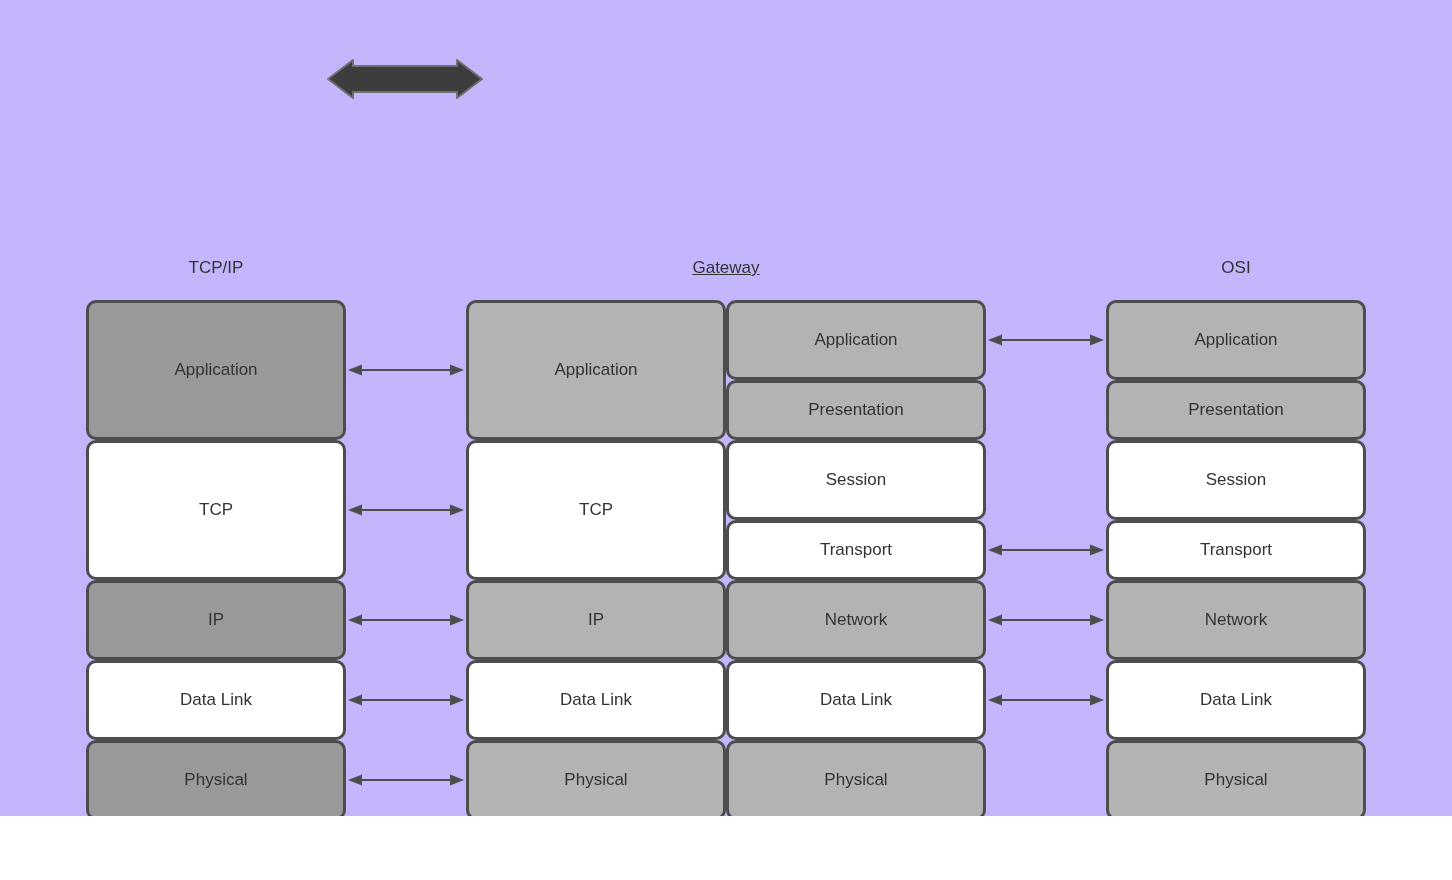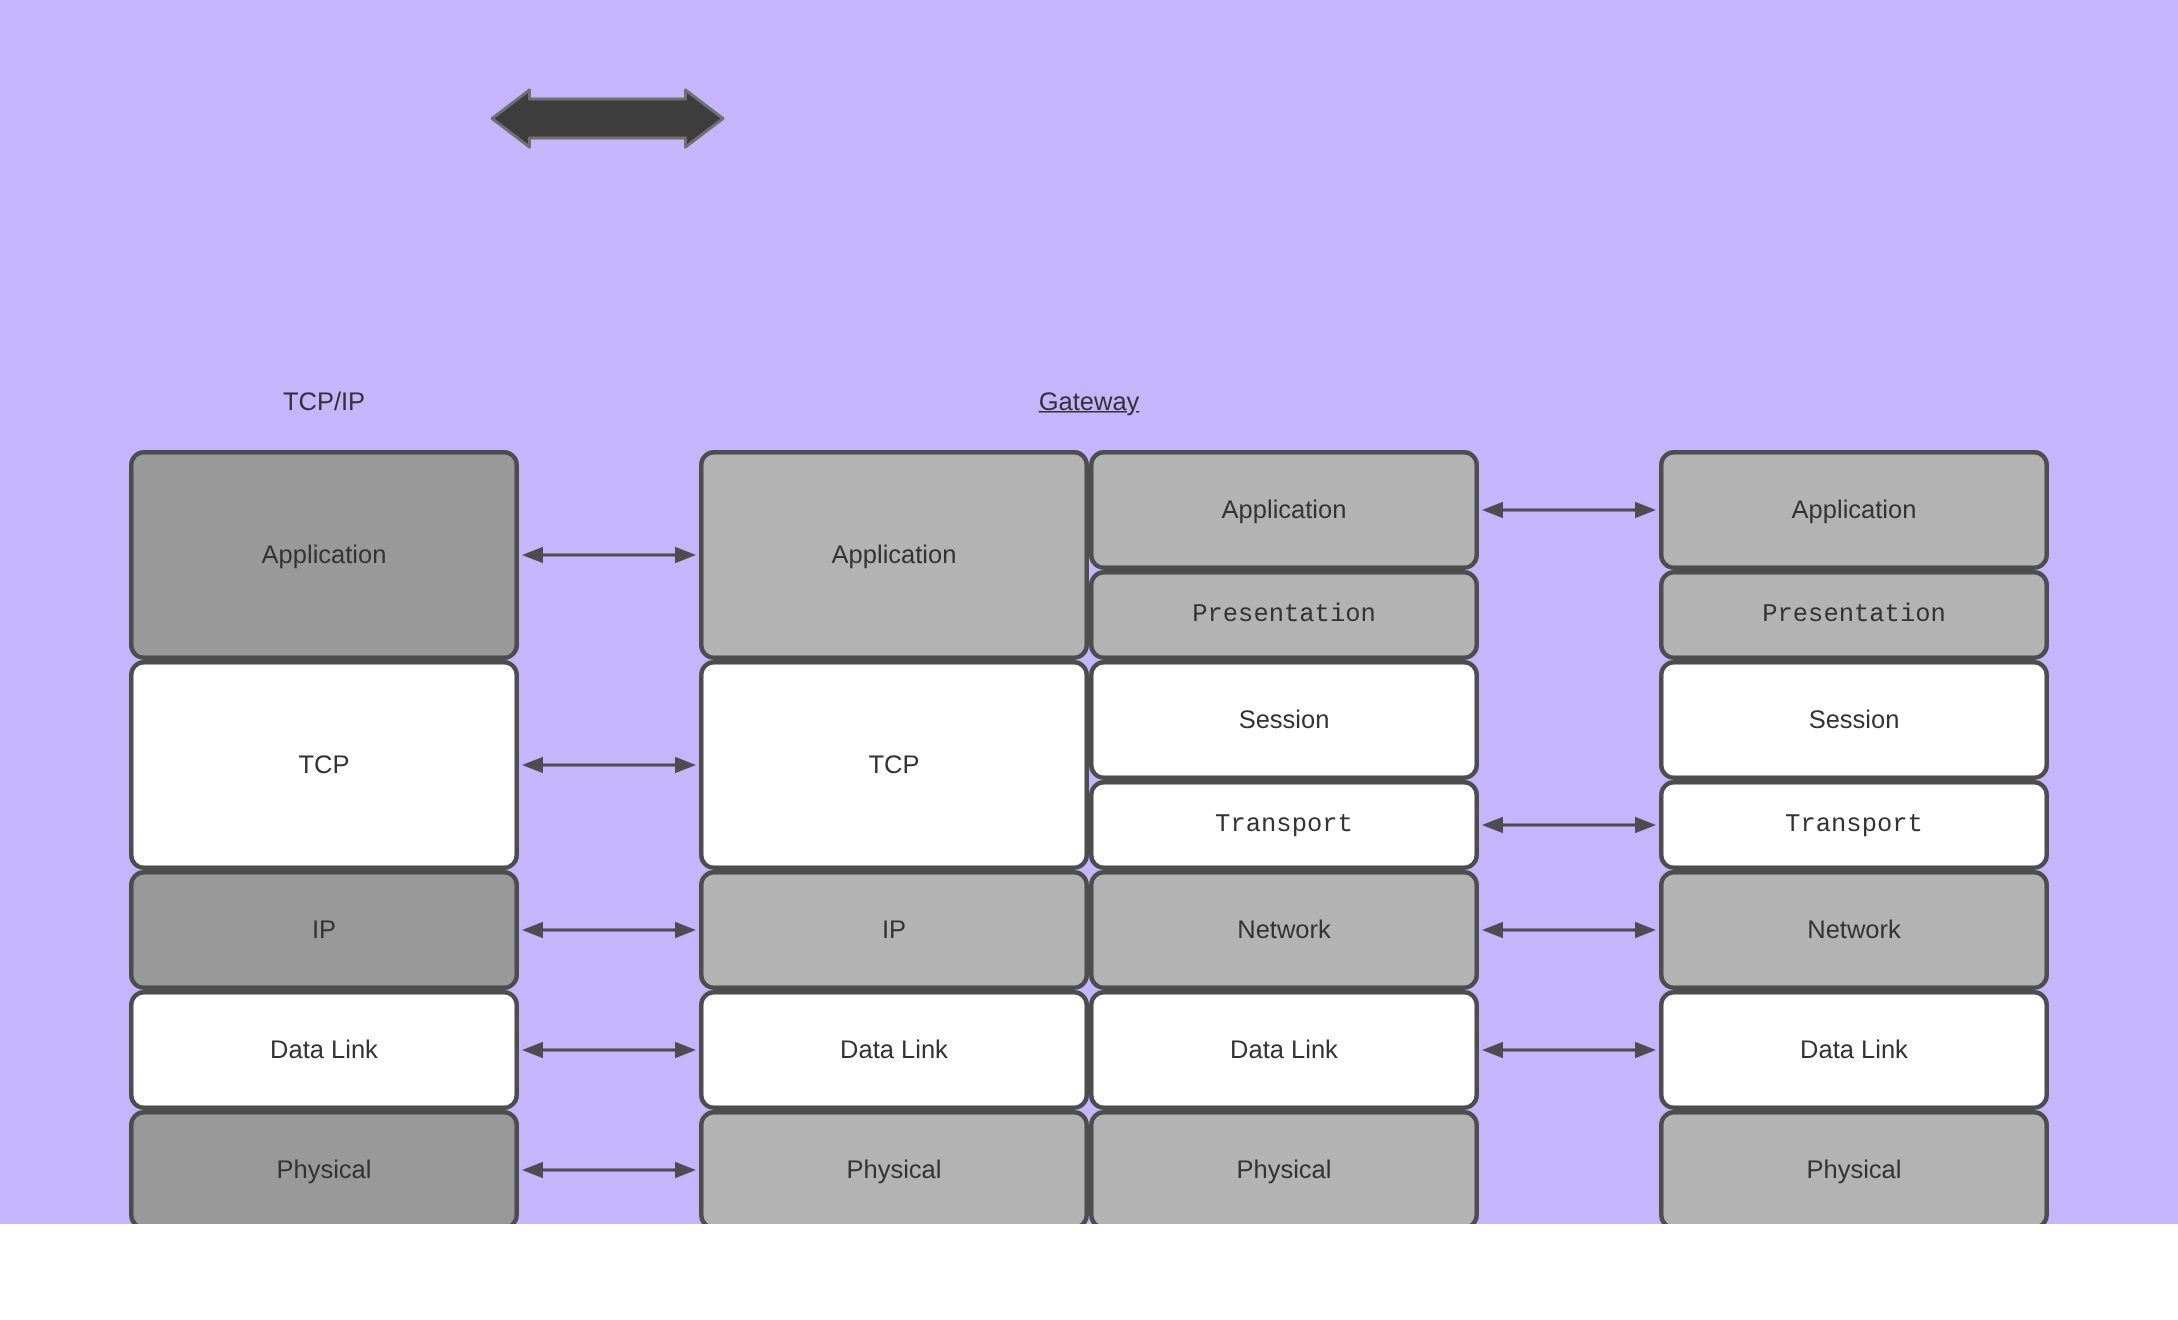--- a/index.html
+++ b/index.html
@@ -25,38 +25,39 @@
     border-radius:10px;
     display:flex;align-items:center;justify-content:center;
     font-size:17px;color:#333333;
     text-align:right;
   }
   .dark{background:#999999;}
   .light{background:#b3b3b3;}
   .white{background:#ffffff;}
   .h140{height:140px;}
   .h80{height:80px;}
-  .h60{height:60px;font-family:Liberation Mono, monospace;}
+  .h60{height:60px;}
   .harrow{position:absolute;width:118px;height:16px;}
   .harrow svg{display:block;}
   .big-arrow{position:absolute;left:327px;top:58px;width:156px;height:42px;}
 </style>
 </head>
 <body>
 
 <div class="canvas">
 
   <div class="big-arrow">
     <svg width="156" height="42" viewBox="0 0 156 42">
       <polygon points="1,21 26,2 26,8 130,8 130,2 155,21 130,40 130,34 26,34 26,40" fill="#3d3d3d" stroke="#707070" stroke-width="2" stroke-linejoin="round"></polygon>
     </svg>
   </div>
 
   <div class="col-header" style="left:86px;width:260px;">TCP/IP</div>
   <div class="col-header" style="left:466px;width:520px;text-decoration:underline;">Gateway</div>
+  <div class="col-header" style="left:1106px;width:260px;">OSI</div>
 
   <div class="stack" style="left:86px;">
     <div class="layer dark h140">Application</div>
     <div class="layer white h140">TCP</div>
     <div class="layer dark h80">IP</div>
     <div class="layer white h80">Data Link</div>
     <div class="layer dark h80">Physical</div>
   </div>
 
   <div class="stack" style="left:466px;">

